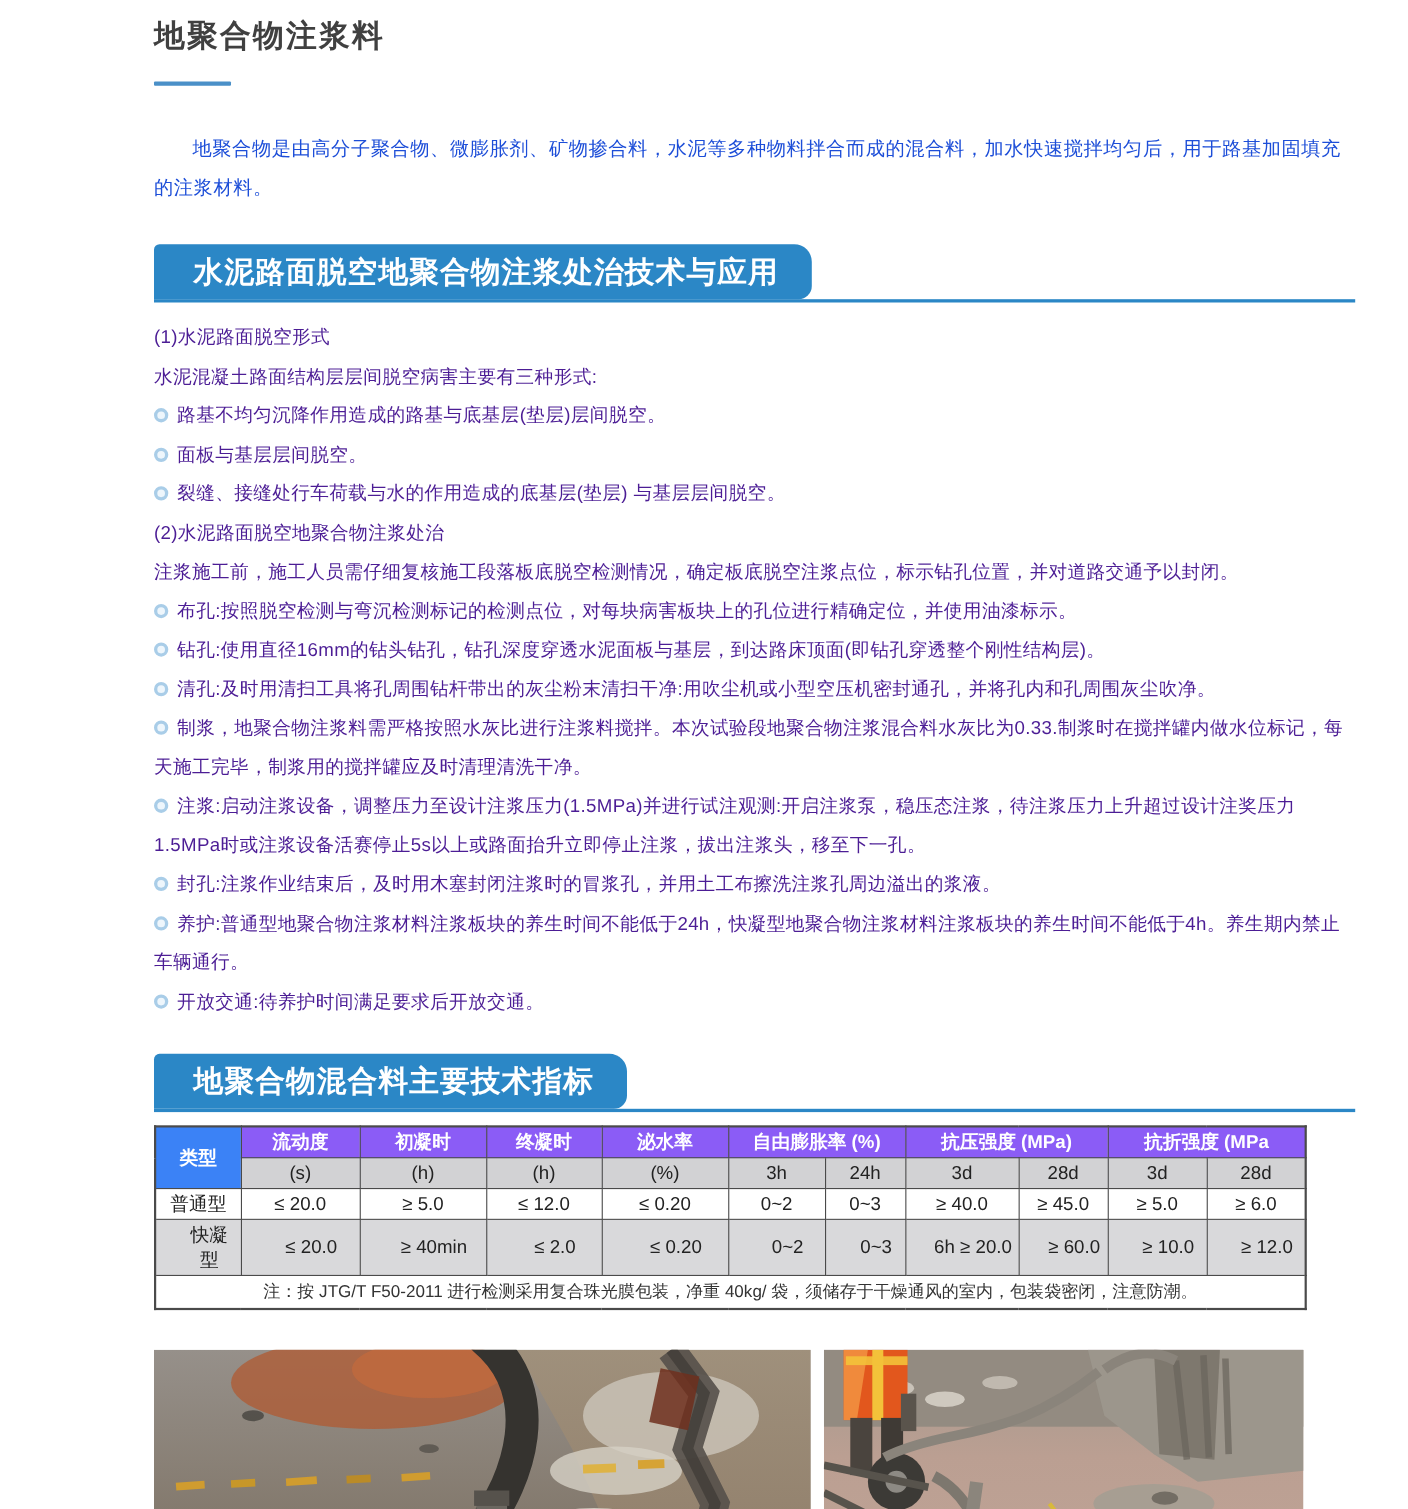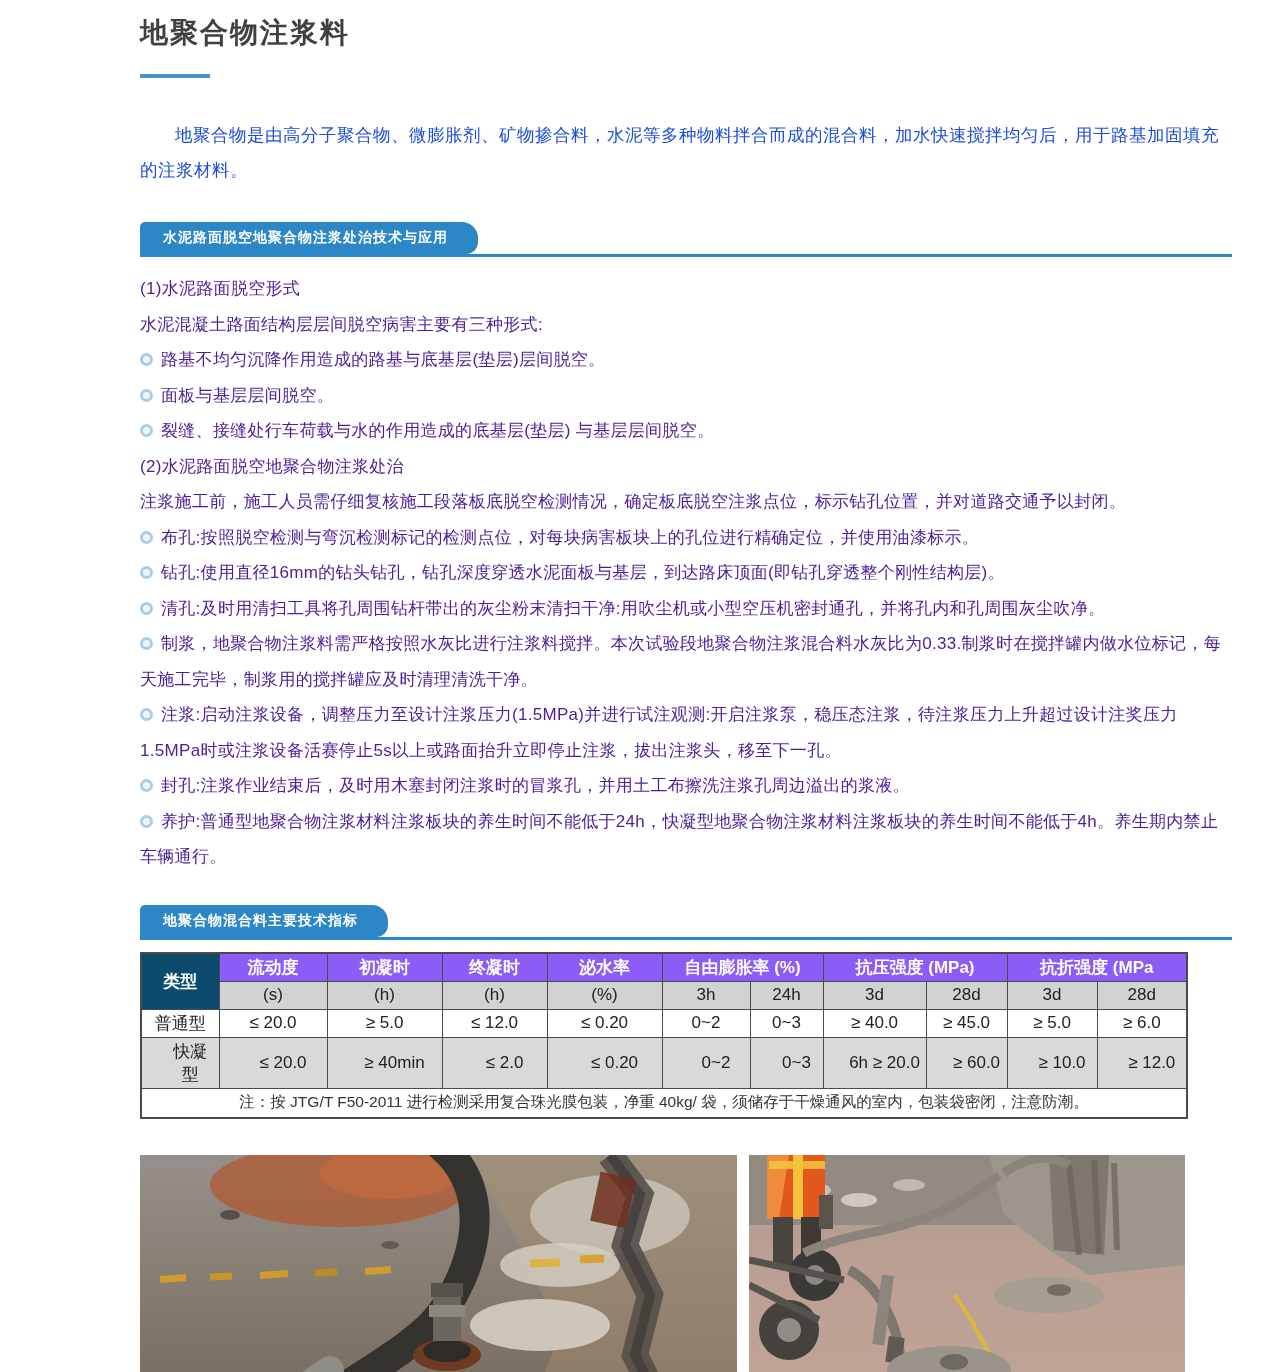--- a/index.html
+++ b/index.html
@@ -30,22 +30,22 @@
 
   
   .banner-row {
     margin-top:34px; width:1092px;
     border-bottom:3px solid #2b87c6;
     display:flex; align-items:flex-end;
   }
   .banner {
     display:inline-block;
     background:#2b87c6; color:#ffffff;
-    font-size:14px; font-weight:bold; letter-spacing:1px;
-    padding:7px 30px 7px 23px;
+    font-size:27px; font-weight:bold; letter-spacing:1px;
+    padding:7px 30px 7px 36px;
     border-radius:5px 16px 12px 0;
   }
   .banner-row.second { margin-top:30px; }
 
   
   .body-text { margin-top:14px; width:1092px; }
   .line {
     font-size:17px; line-height:35.5px; color:#4c1d95; letter-spacing:0.3px;
   }
   .bullet {
@@ -63,21 +63,21 @@
     border:2px solid #4a4a4a;
   }
   .spec-table td {
     border:1px solid #4a4a4a; text-align:center;
     height:28px; padding:2px 4px; background:#ffffff;
   }
   .spec-table td.blue {
     background:#8b5cf6; color:#ffffff; font-weight:bold;
   }
   .spec-table tr.units td { background:#d2d2d4; }
-  .spec-table tr.units td.corner-keep, .spec-table td.corner { background:#0c4a6e; color:#fff; font-weight:bold;font-family:Liberation Mono, monospace; }
+  .spec-table tr.units td.corner-keep, .spec-table td.corner { background:#3b82f6; color:#fff; font-weight:bold;font-family:Liberation Mono, monospace; }
   .spec-table tr.row-alt td { background:#d9d9db;padding-left:24px; }
   .spec-table tr.note-row td { background:#ffffff; font-size:15.5px; height:30px; color:#333; }
 
   
   .photos { margin-top:36px; display:flex; width:1092px; }
   .photo { display:block; }
   .photo-left { width:597px; height:325px; margin-right:12px; }
   .photo-right { width:436px; height:325px; }
 </style>
 </head>
@@ -103,20 +103,21 @@
       <div class="line"><span class="bullet"></span><span>裂缝、接缝处行车荷载与水的作用造成的底基层(垫层) 与基层层间脱空。</span></div>
       <div class="line"><span>(2)水泥路面脱空地聚合物注浆处治</span></div>
       <div class="line"><span>注浆施工前，施工人员需仔细复核施工段落板底脱空检测情况，确定板底脱空注浆点位，标示钻孔位置，并对道路交通予以封闭。</span></div>
       <div class="line"><span class="bullet"></span><span>布孔:按照脱空检测与弯沉检测标记的检测点位，对每块病害板块上的孔位进行精确定位，并使用油漆标示。</span></div>
       <div class="line"><span class="bullet"></span><span>钻孔:使用直径16mm的钻头钻孔，钻孔深度穿透水泥面板与基层，到达路床顶面(即钻孔穿透整个刚性结构层)。</span></div>
       <div class="line"><span class="bullet"></span><span>清孔:及时用清扫工具将孔周围钻杆带出的灰尘粉末清扫干净:用吹尘机或小型空压机密封通孔，并将孔内和孔周围灰尘吹净。</span></div>
       <div class="line"><span class="bullet"></span><span>制浆，地聚合物注浆料需严格按照水灰比进行注浆料搅拌。本次试验段地聚合物注浆混合料水灰比为0.33.制浆时在搅拌罐内做水位标记，每天施工完毕，制浆用的搅拌罐应及时清理清洗干净。</span></div>
       <div class="line"><span class="bullet"></span><span>注浆:启动注浆设备，调整压力至设计注浆压力(1.5MPa)并进行试注观测:开启注浆泵，稳压态注浆，待注浆压力上升超过设计注奖压力1.5MPa时或注浆设备活赛停止5s以上或路面抬升立即停止注浆，拔出注浆头，移至下一孔。</span></div>
       <div class="line"><span class="bullet"></span><span>封孔:注浆作业结束后，及时用木塞封闭注浆时的冒浆孔，并用土工布擦洗注浆孔周边溢出的浆液。</span></div>
       <div class="line"><span class="bullet"></span><span>养护:普通型地聚合物注浆材料注浆板块的养生时间不能低于24h，快凝型地聚合物注浆材料注浆板块的养生时间不能低于4h。养生期内禁止车辆通行。</span></div>
+      <div class="line"><span class="bullet"></span><span>开放交通:待养护时间满足要求后开放交通。</span></div>
     </div>
 
     <div class="banner-row second">
       <div class="banner">地聚合物混合料主要技术指标</div>
     </div>
 
     <table class="spec-table">
       <colgroup>
         <col style="width:78px">
           <col style="width:108px">

